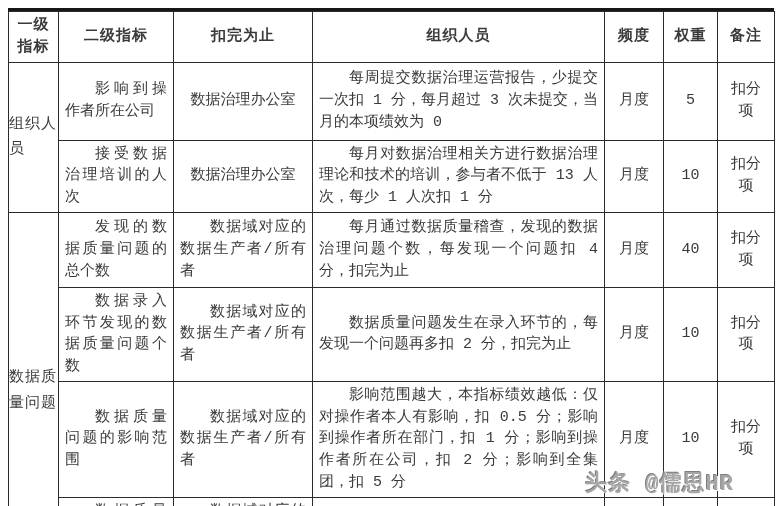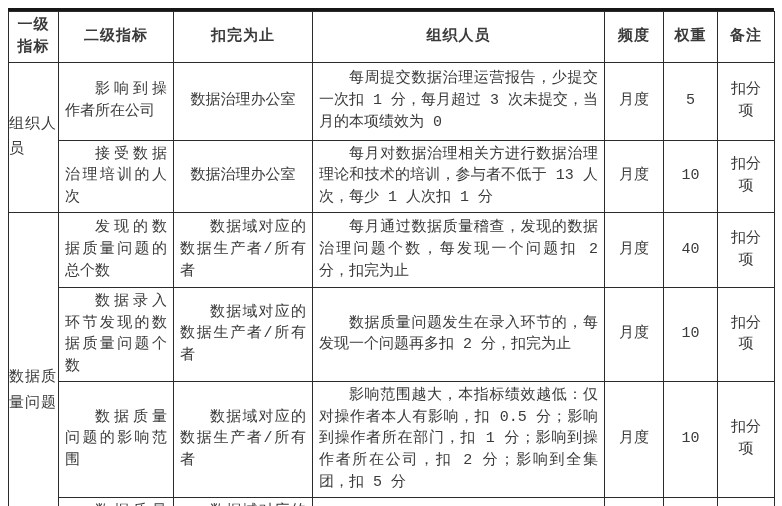--- a/index.html
+++ b/index.html
@@ -100,21 +100,21 @@
             <td class="center">数据治理办公室</td>
             <td class="para">每月对数据治理相关方进行数据治理理论和技术的培训，参与者不低于 13 人次，每少 1 人次扣 1 分</td>
             <td class="center">月度</td>
             <td class="center">10</td>
             <td class="center">扣分项</td>
           </tr>
           <tr>
             <td rowspan="4" class="group-cell">数据质量问题</td>
             <td class="para">发现的数据质量问题的总个数</td>
             <td class="para">数据域对应的数据生产者/所有者</td>
-            <td class="para">每月通过数据质量稽查，发现的数据治理问题个数，每发现一个问题扣 2 分，扣完为止</td>
+            <td class="para">每月通过数据质量稽查，发现的数据治理问题个数，每发现一个问题扣 4 分，扣完为止</td>
             <td class="center">月度</td>
             <td class="center">40</td>
             <td class="center">扣分项</td>
           </tr>
           <tr>
             <td class="para">数据录入环节发现的数据质量问题个数</td>
             <td class="para">数据域对应的数据生产者/所有者</td>
             <td class="para">数据质量问题发生在录入环节的，每发现一个问题再多扣 2 分，扣完为止</td>
             <td class="center">月度</td>
             <td class="center">10</td>
@@ -132,13 +132,16 @@
             <td class="para">数据质量问题的严重程度</td>
             <td class="para">数据域对应的数据生产者/所有者</td>
             <td class="para">以存在的潜在风险或造成的经济损失为依据进行人工考核</td>
             <td class="center">月度</td>
             <td class="center"></td>
             <td class="center"></td>
           </tr>
         </tbody>
     </table>
   </div>
+  <div class="watermark">
+    <span>头条 @儒思HR</span>
+  </div>
 </div>
 
 </body></html>

